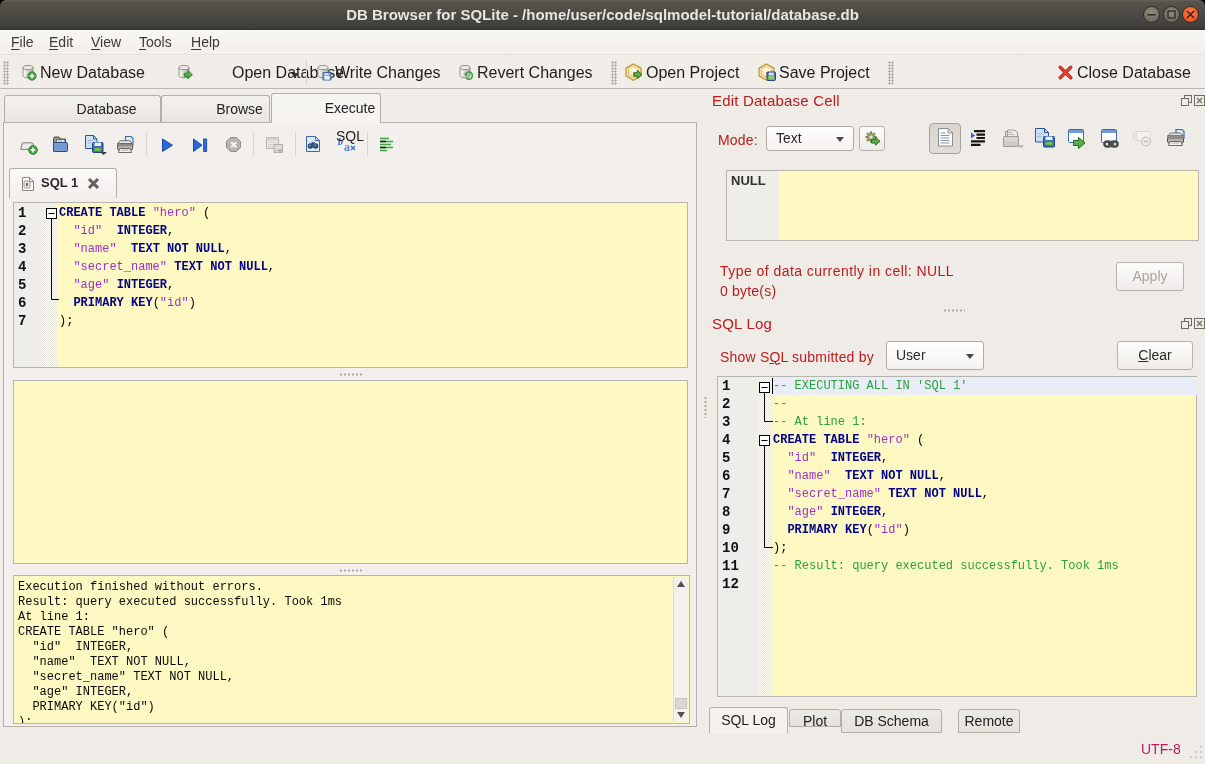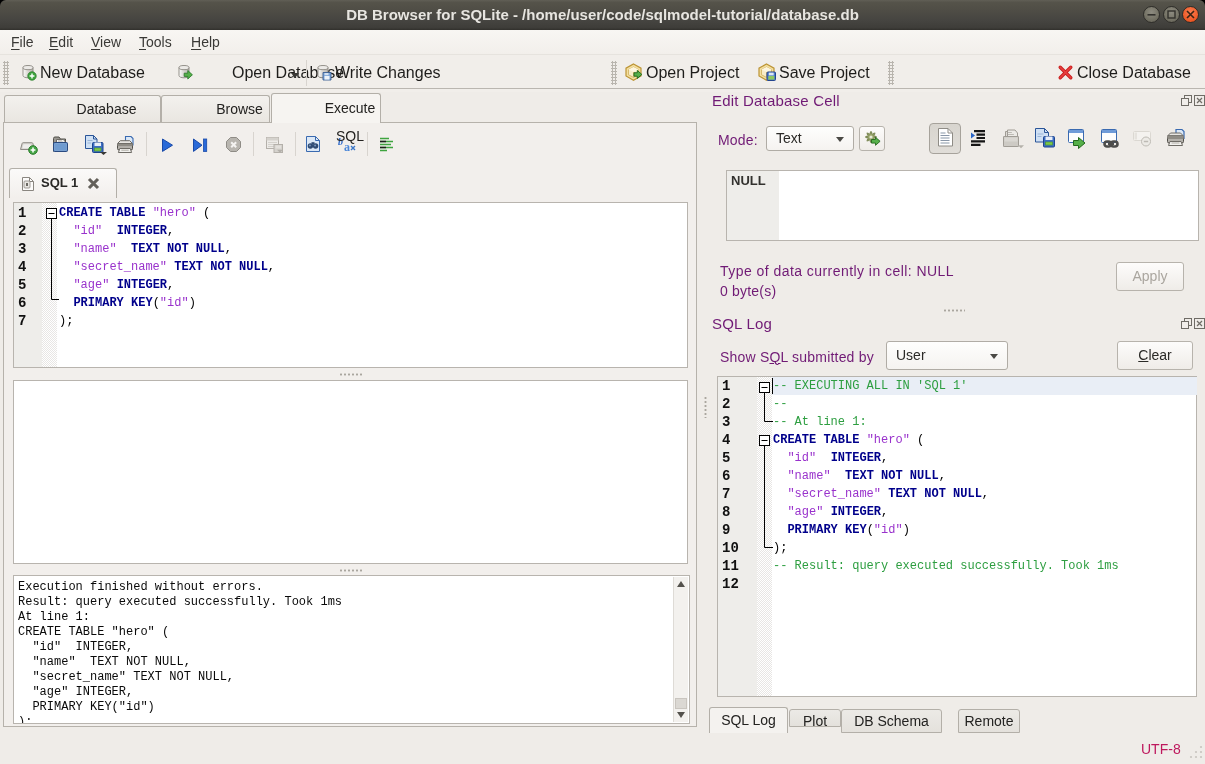--- a/index.html
+++ b/index.html
@@ -34,31 +34,31 @@
   .tab{position:absolute;box-sizing:border-box;font-size:14px;color:#232220;text-align:center;padding-left:48px;}
   .tab.inactive{top:95px;height:27px;background:linear-gradient(#f3f1ee,#e9e6e1);
     border:1px solid #b3afa8;border-bottom:none;border-radius:3px 3px 0 0;line-height:27px;}
   .tab.active{top:93px;height:30px;background:#f6f4f1;border:1px solid #b3afa8;border-bottom:none;
     border-radius:3px 3px 0 0;line-height:28px;z-index:3;}
   #pageframe{left:3px;top:122px;width:694px;height:605px;background:#f2efec;
     border:1px solid #b6b2ab;box-sizing:border-box;}
   
   #sqltab{left:9px;top:168px;width:108px;height:30px;background:linear-gradient(#fbfaf9,#f2efec);
     border:1px solid #b3afa8;border-bottom:none;border-radius:3px 3px 0 0;box-sizing:border-box;z-index:4;}
-  .whitebox{background:#ffffff;border:1px solid #b8b4ae;box-sizing:border-box;}
+  .whitebox{background:#fef9c3;border:1px solid #b8b4ae;box-sizing:border-box;}
   
   .mono{font-family:"Liberation Mono",monospace;font-size:12px;white-space:pre;}
   .kw{color:#00008b;font-weight:bold;}
   .id{color:#9932cc;}
   .cm{color:#2d9e40;}
   .codeline{position:absolute;left:0;height:18px;line-height:18px;}
   .lnum{position:absolute;font-family:"Liberation Mono",monospace;font-weight:bold;font-size:14px;
     color:#111;text-align:left;height:18px;line-height:18px;}
   
-  .docktitle{position:absolute;font-size:14px;color:#701a75;letter-spacing:0.2px;}
+  .docktitle{position:absolute;font-size:14px;color:#b91c1c;letter-spacing:0.2px;}
   .btn{position:absolute;background:linear-gradient(#fdfcfb,#efece8);border:1px solid #b7b3ac;
     border-radius:3px;box-sizing:border-box;font-size:14px;color:#2b2a27;text-align:center;}
   .combo{position:absolute;background:linear-gradient(#fefefd,#f5f3f0);border:1px solid #b0aca5;
     border-radius:3px;box-sizing:border-box;font-size:14px;color:#2b2a27;}
   .combo .arr{position:absolute;right:9px;top:50%;margin-top:-2px;width:0;height:0;
     border-left:4px solid transparent;border-right:4px solid transparent;border-top:5px solid #4a4945;}
   
   .btab{position:absolute;box-sizing:border-box;font-size:14px;color:#232220;text-align:center;}
   
   .hdots{position:absolute;height:3px;background-image:radial-gradient(circle,#aaa69f 1px,transparent 1.2px);
@@ -140,20 +140,36 @@
             <stop offset="1" stop-color="#b5b2ac"></stop>
           </linearGradient>
         </defs>
         <path d="M3 3.5 v8 c0 1.4 2.2 2.3 5 2.3 s5 -0.9 5 -2.3 v-8" fill="url(#cgw)" stroke="#8a8780" stroke-width="0.9"></path>
         <ellipse cx="8" cy="3.6" rx="5" ry="2.1" fill="#eceae7" stroke="#8a8780" stroke-width="0.9"></ellipse>
         <path d="M8 8.5 h8 v7.5 h-8 Z" fill="#7ea6d8" stroke="#3a5f94" stroke-width="0.9"></path>
         <rect x="9.5" y="12" width="5" height="3.6" fill="#eef3f9"></rect>
         <rect x="9.5" y="9" width="4" height="2.2" fill="#d2e0ef"></rect>
       </svg>
       <span class="lbl">Write Changes</span>
+    </div>
+  <div class="tbitem" style="left:457px;top:54px;">
+      <svg width="17" height="17" style="display:block;">
+        <defs>
+          <linearGradient id="cgr" x1="0" x2="1">
+            <stop offset="0" stop-color="#fdfdfc"></stop>
+            <stop offset="0.5" stop-color="#d8d5d0"></stop>
+            <stop offset="1" stop-color="#b5b2ac"></stop>
+          </linearGradient>
+        </defs>
+        <path d="M3 3.5 v8 c0 1.4 2.2 2.3 5 2.3 s5 -0.9 5 -2.3 v-8" fill="url(#cgr)" stroke="#8a8780" stroke-width="0.9"></path>
+        <ellipse cx="8" cy="3.6" rx="5" ry="2.1" fill="#eceae7" stroke="#8a8780" stroke-width="0.9"></ellipse>
+        <path d="M8.2 11.5 a3.6 3.6 0 1 1 1 2.6" fill="none" stroke="#3fa43f" stroke-width="1.7"></path>
+        <path d="M7.4 9 l1 3 3 -0.6 Z" fill="#3fa43f"></path>
+      </svg>
+      <span class="lbl">Revert Changes</span>
     </div>
   <div class="grip" style="left:611px;top:61px;height:24px;"></div>
   <div class="tbitem" style="left:624px;top:54px;">
       <svg width="19" height="19" style="display:block;">
         <path d="M9.5 1 L17 5.2 V13 L9.5 17.2 L2 13 V5.2 Z" fill="#f3dfa0" stroke="#bc9434" stroke-width="1.2"></path>
         <path d="M9.5 4 L14.5 6.6 V11.8 L9.5 14.4 L4.5 11.8 V6.6 Z" fill="#f8ecc8" stroke="#cfae5a" stroke-width="0.8"></path>
         <path d="M4.5 6.6 L9.5 9 L14.5 6.6 L9.5 4 Z" fill="#fdf6e0"></path>
         <path d="M9.5 9 v5.4" stroke="#cfae5a" stroke-width="0.8"></path>
         <path d="M10.5 13 h3.5 v-2.4 l4.8 4.2 -4.8 4.2 v-2.4 h-3.5 Z" fill="#56b04a" stroke="#24681c" stroke-width="1" transform="translate(0,-2.6) scale(0.95)"></path>
       </svg>
@@ -420,21 +436,21 @@
   <div class="docktitle" style="left:712px;top:315px;font-size:15px;">SQL Log</div>
   <svg class="abs" style="left:1181px;top:318px;" width="11" height="11">
     <rect x="3.5" y="0.5" width="7" height="7" fill="none" stroke="#6f6c66"></rect>
     <rect x="0.5" y="3.5" width="7" height="7" fill="#f1eeea" stroke="#6f6c66"></rect>
   </svg>
   <svg class="abs" style="left:1194px;top:318px;" width="11" height="11">
     <rect x="0.5" y="0.5" width="10" height="10" fill="none" stroke="#6f6c66"></rect>
     <path d="M3 3 L8 8 M8 3 L3 8" stroke="#6f6c66" stroke-width="1.2"></path>
   </svg>
   <div class="docktitle" style="left:720px;top:349px;">Show S<u style="text-decoration-thickness:1px;">Q</u>L submitted by</div>
-  <div class="combo" style="left:886px;top:341px;width:122px;height:29px;line-height:27px;">
+  <div class="combo" style="left:886px;top:341px;width:98px;height:29px;line-height:27px;">
     <span style="margin-left:9px;">User</span><span class="arr"></span>
   </div>
   <div class="btn" style="left:1117px;top:341px;width:76px;height:29px;line-height:27px;"><u style="text-decoration-thickness:1px;">C</u>lear</div>
 
   <div class="abs whitebox" id="logbox" style="left:717px;top:376px;width:480px;height:321px;">
     <div class="abs" style="left:0;top:0;width:39px;height:319px;background:#eeedea;"></div>
     <div class="abs" style="left:39px;top:0;width:15px;height:319px;background:conic-gradient(#e4e2df 25%,#fff 25% 50%,#e4e2df 50% 75%,#fff 75%);background-size:2px 2px;opacity:.85;"></div>
     <div class="abs" style="left:54px;top:0;width:425px;height:18px;background:#e9eef6;"></div>
     <div class="lnum" style="left:4px;top:0px;">1</div>
     <div class="lnum" style="left:4px;top:18px;">2</div>

